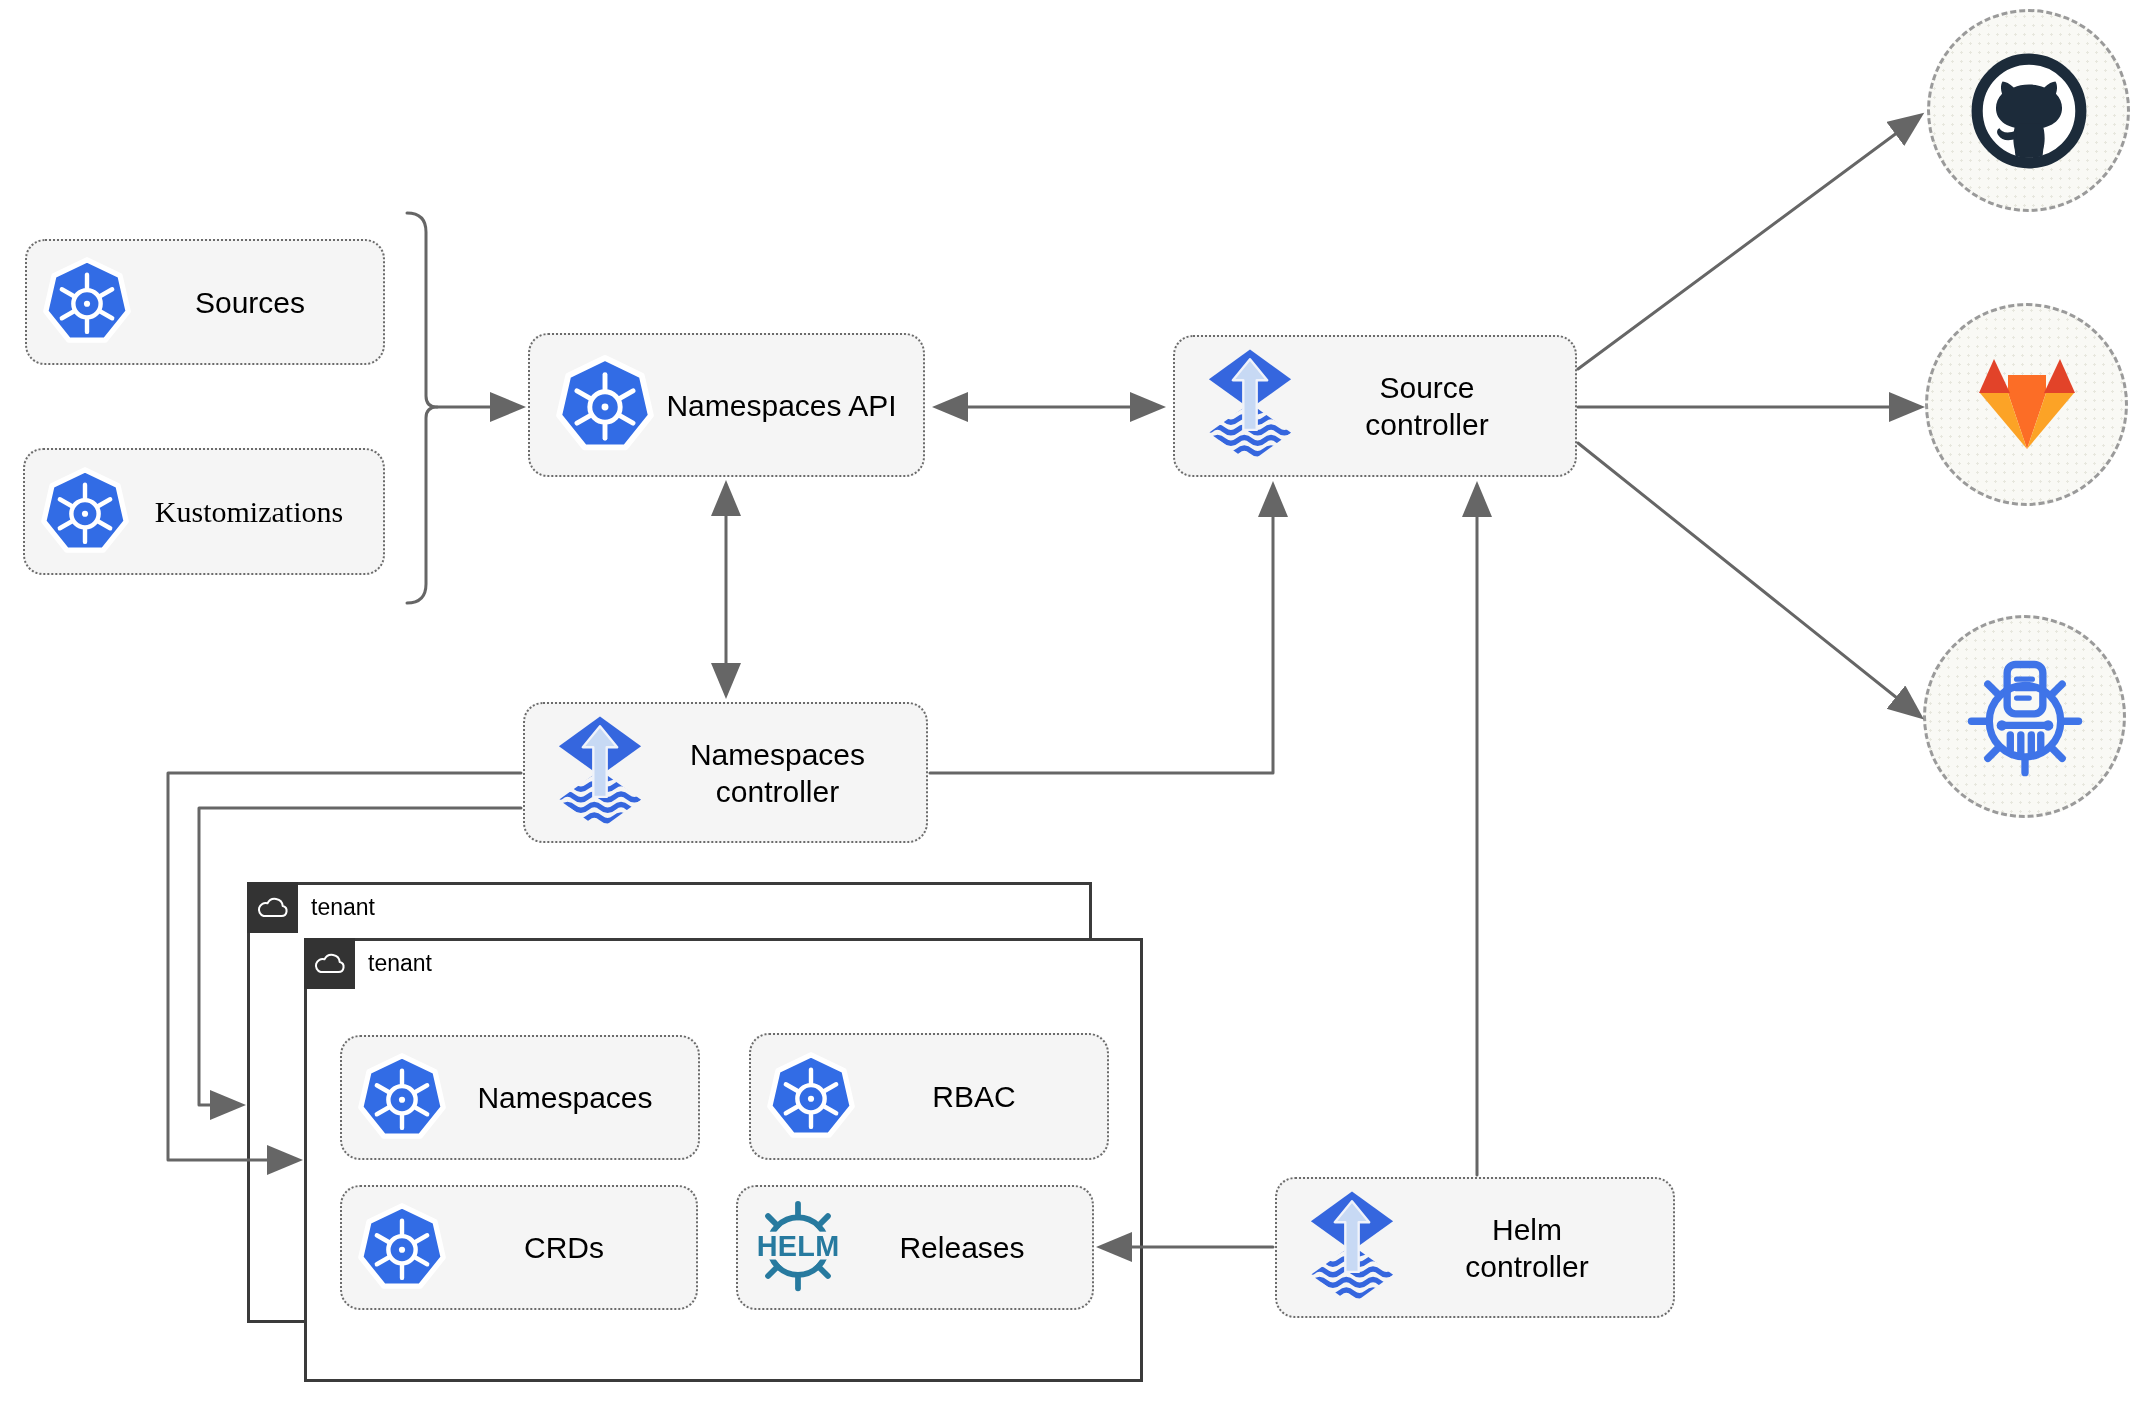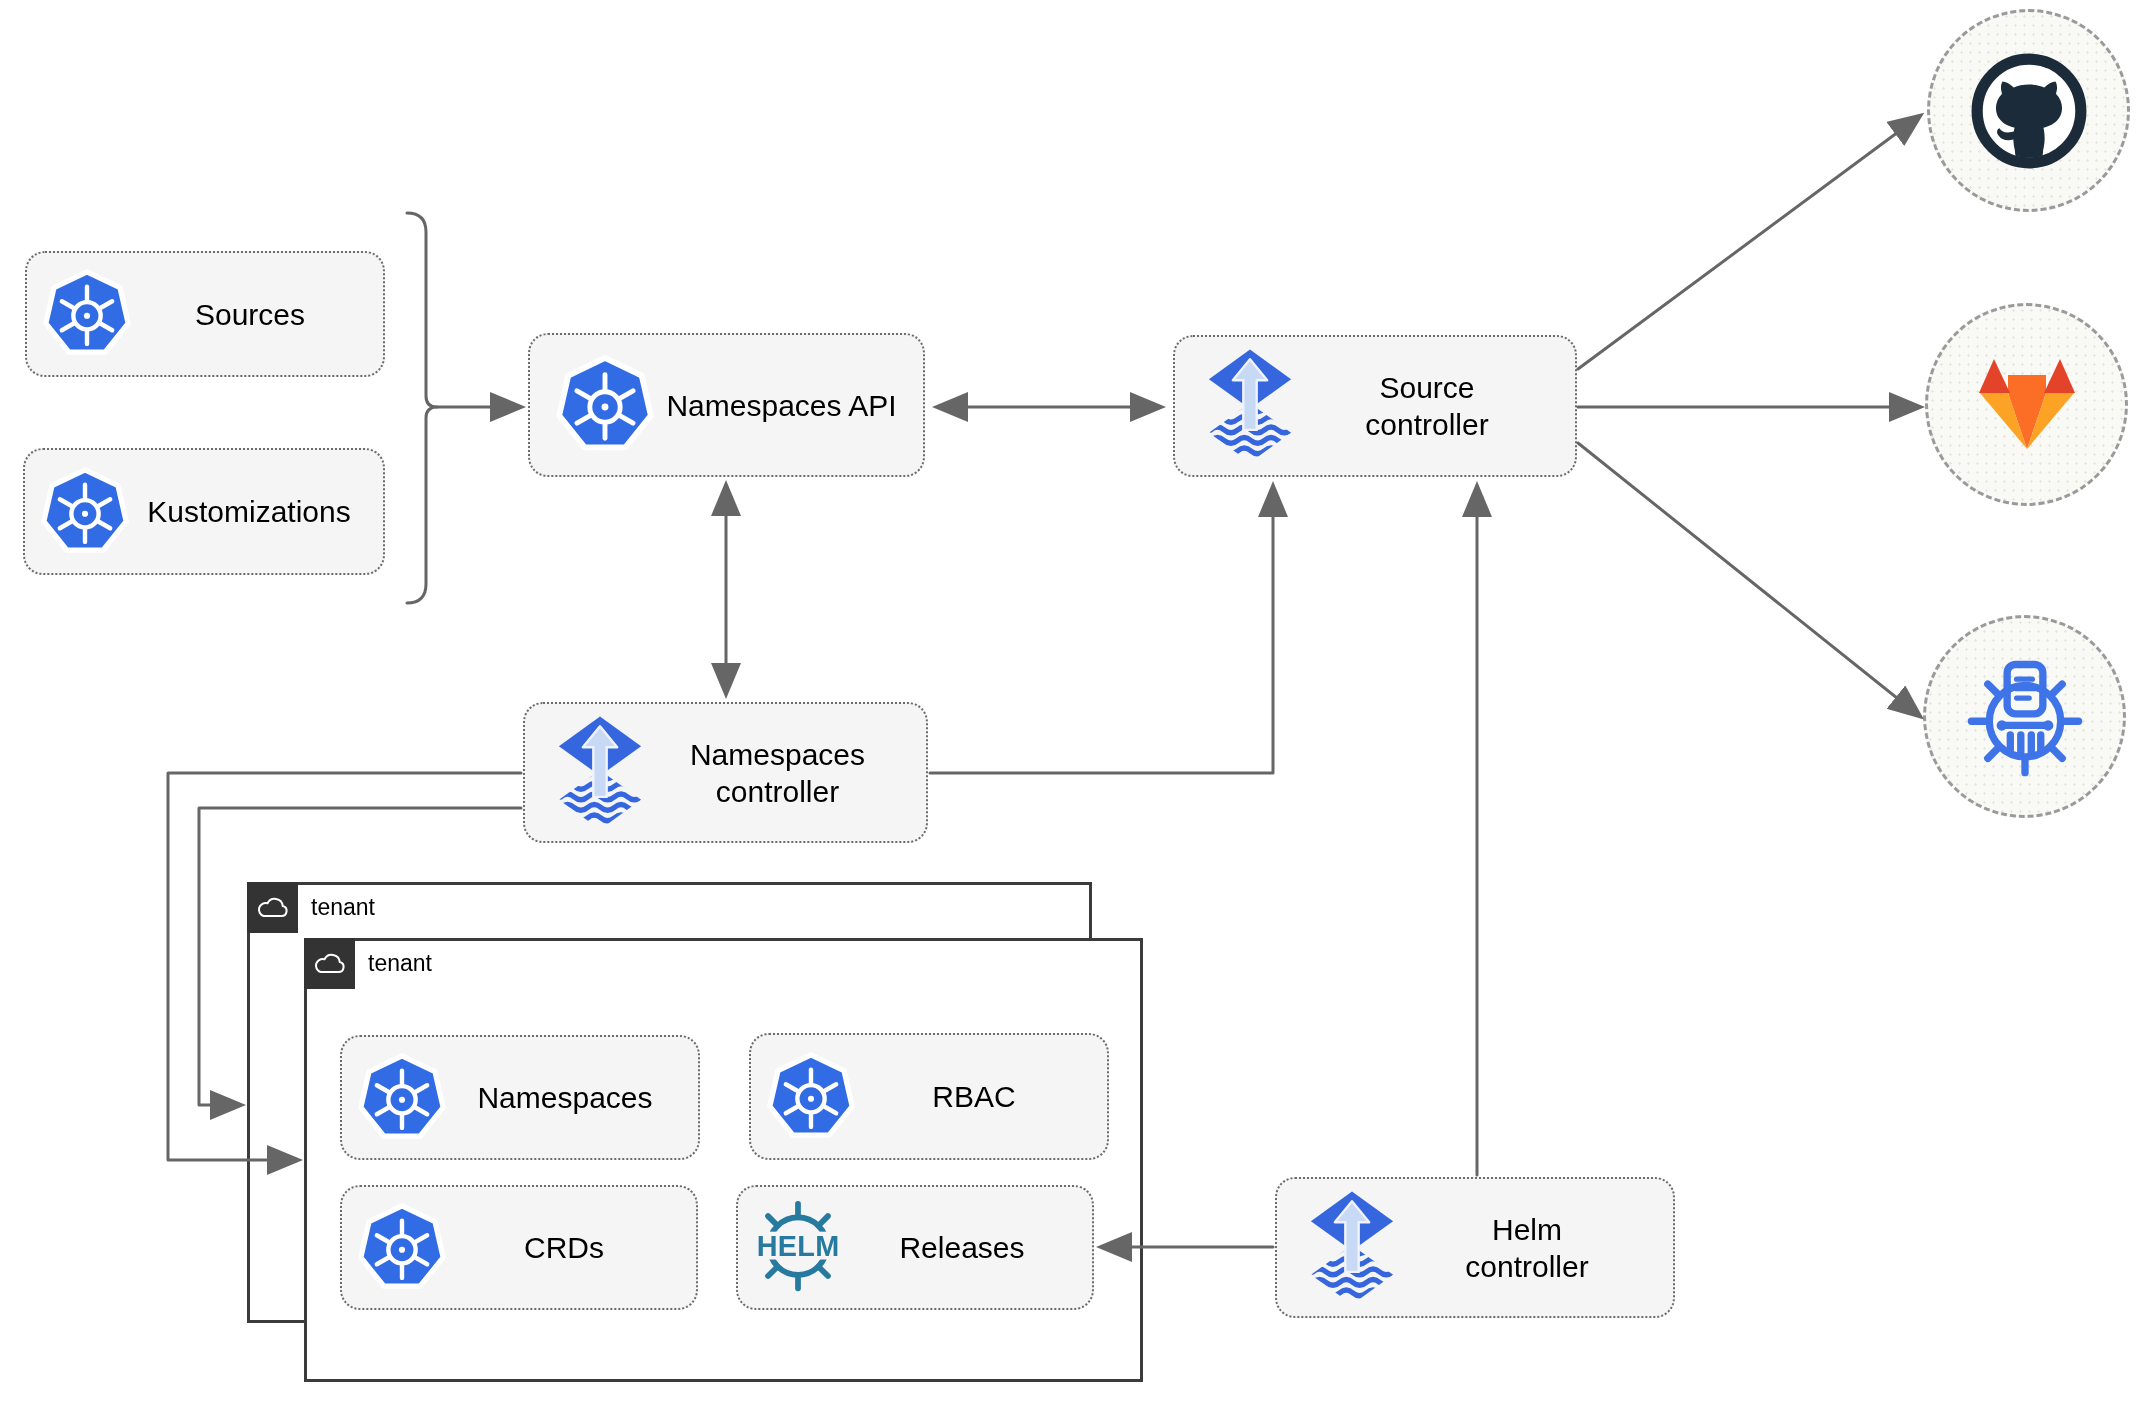--- a/index.html
+++ b/index.html
@@ -18,22 +18,22 @@
     z-index:3;
   }
   .node .icon{flex:0 0 auto;display:block;}
   .node .label{
     flex:1;text-align:center;
     font-size:30px;line-height:37px;color:#000;
     white-space:pre-line;
     padding-right:14px;
   }
   
-  #sources              {left:25px;  top:251px;  width:360px; height:126px; padding-left:16px;}
-  #kustomizations       {left:23px;  top:448px;  width:362px; height:127px; padding-left:16px;}
+  #sources              {left:25px;  top:239px;  width:360px; height:126px; padding-left:16px;}
+  #kustomizations       {left:23px;  top:448px;  width:362px; height:127px; padding-left:16px;font-family:Liberation Serif, serif;}
   #kubernetes-api       {left:528px; top:333px;  width:397px; height:144px; padding-left:26px;}
   #source-controller    {left:1173px;top:335px;  width:404px; height:142px; padding-left:32px;align-items:center;}
   #kustomize-controller {left:523px; top:702px;  width:405px; height:141px; padding-left:32px;}
   #helm-controller      {left:1275px;top:1177px; width:400px; height:141px; padding-left:32px;}
   #namespaces           {left:340px; top:1035px; width:360px; height:125px; padding-left:16px;justify-content:center;}
   #rbac                 {left:749px; top:1033px; width:360px; height:127px; padding-left:16px;}
   #crds                 {left:340px; top:1185px; width:358px; height:125px; padding-left:16px;}
   #releases             {left:736px; top:1185px; width:358px; height:125px; padding-left:12px;}
 
   .k8s-icon{width:88px;height:92px;}

